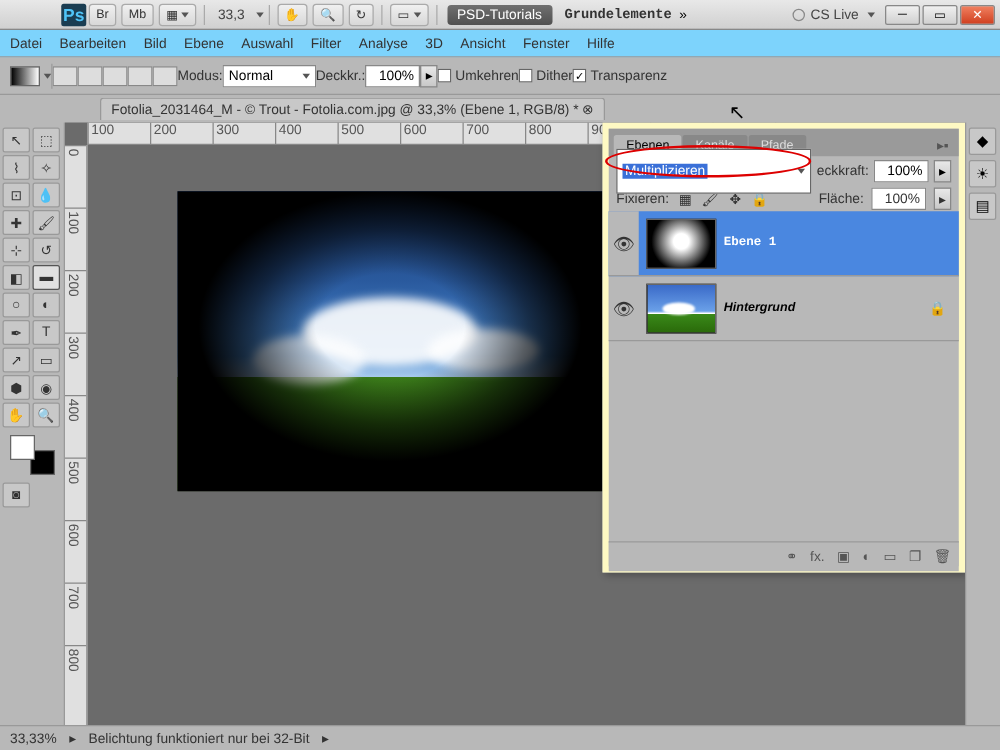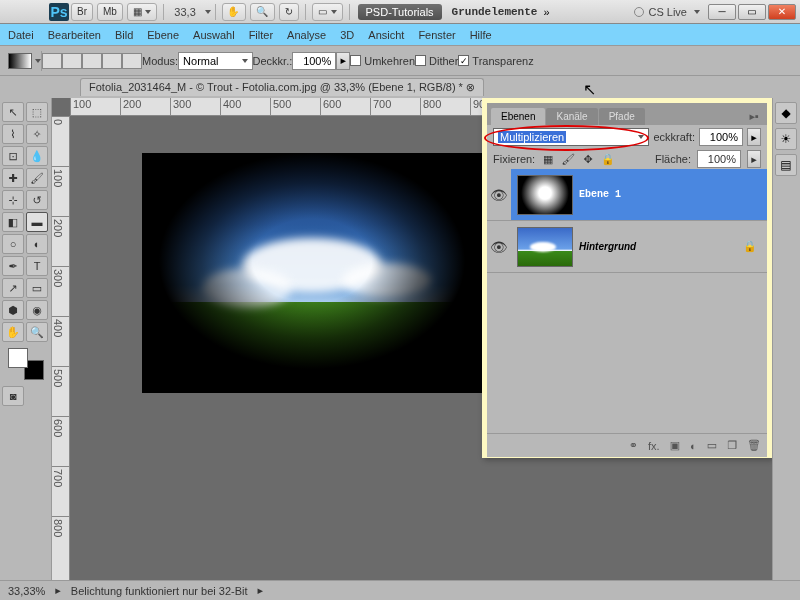--- a/index.html
+++ b/index.html
@@ -51,21 +51,21 @@
 .c1 { top:85px; left:100px; width:140px; height:55px; }
 .c2 { top:115px; left:60px; width:90px; height:40px; opacity:.7; }
 .c3 { top:110px; left:200px; width:90px; height:35px; opacity:.8; }
 .right-dock { width:28px; background:#b8b8b8; border-left:1px solid #999; padding:4px 2px; display:flex; flex-direction:column; gap:4px; }
 .dock-icn { width:22px; height:22px; background:#c8c8c8; border:1px solid #999; border-radius:2px; display:flex; align-items:center; justify-content:center; font-size:12px; }
 .layers-panel { position:absolute; top:0; left:430px; width:290px; height:360px; background:#b8b8b8; border:5px solid #fef9c3; box-shadow:2px 2px 6px rgba(0,0,0,.3); z-index:10; }
 .lp-tabs { height:22px; background:#9a9a9a; display:flex; align-items:flex-end; padding:0 4px; }
 .lp-tab { padding:3px 10px; background:#888; color:#ddd; font-size:10px; margin-right:1px; border-radius:2px 2px 0 0; }
 .lp-tab.act { background:#b8b8b8; color:#000; }
 .lp-bar { height:24px; display:flex; align-items:center; padding:0 6px; gap:4px; }
-.blend-dd { background:#fff; border:1px solid #666; padding:2px 4px; flex:1; height:18px; display:flex; align-items:center; position:relative; }
+.blend-dd { background:#fff; border:1px solid #666; padding:2px 4px; flex:1; height:36px; display:flex; align-items:center; position:relative; }
 .blend-dd .sel-text { background:#3a70d8; color:#fff; padding:0 2px; }
 .ellipse-mark { position:absolute; top:-4px; left:-10px; width:165px; height:26px; border:2px solid #d00; border-radius:50%; pointer-events:none; }
 .lp-lock { height:20px; display:flex; align-items:center; padding:0 6px; gap:6px; font-size:10px; color:#333; }
 .lp-lock .ic { width:14px; height:14px; display:flex; align-items:center; justify-content:center; }
 .layer-list { flex:1; background:#b8b8b8; }
 .layer { height:52px; display:flex; align-items:center; border-bottom:1px solid #999; }
 .layer.sel { background:#4a87e0; color:#fff; }
 .layer .eye { width:24px; display:flex; justify-content:center; font-size:14px; color:#333; }
 .layer.sel .eye { color:#333; background:#b8b8b8; height:100%; align-items:center; }
 .layer .thumb { width:56px; height:40px; margin:0 6px; border:1px solid #666; background:#000; position:relative; overflow:hidden; }

